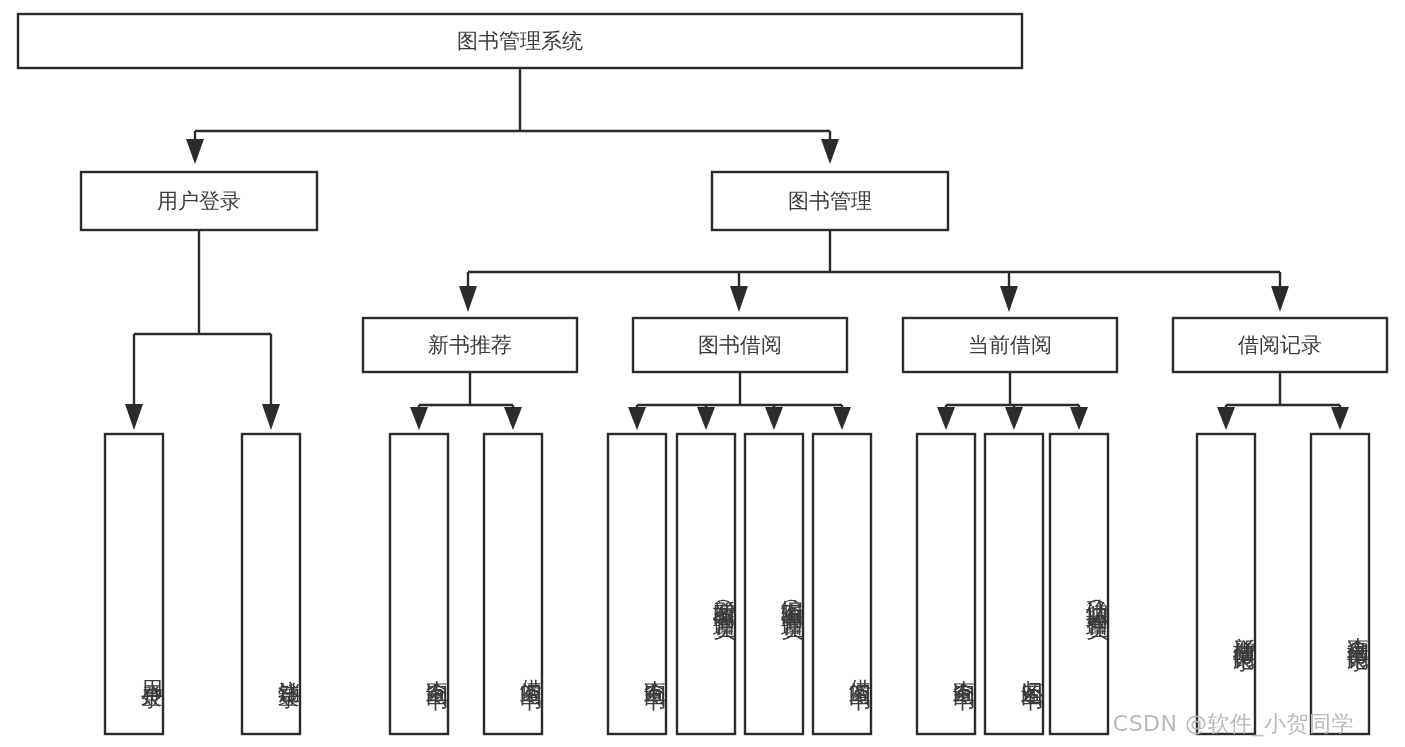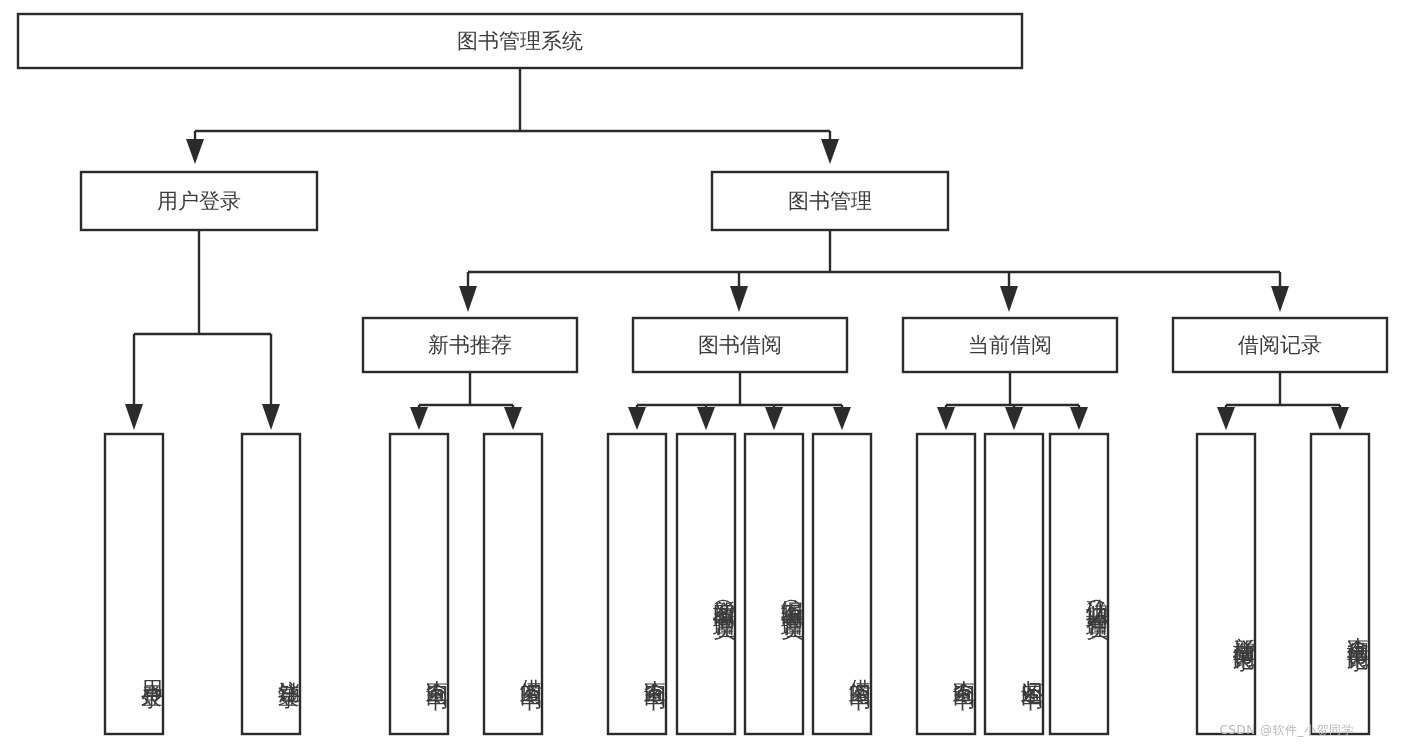--- a/index.html
+++ b/index.html
@@ -61,21 +61,21 @@
     pointer-events: none;
     display: flex;
     align-items: flex-start;
     justify-content: center;
   }
   .watermark {
     position: absolute;
     right: 12px;
     bottom: 8px;
     font-family: "DejaVu Sans", "Liberation Sans", sans-serif;
-    font-size: 12px;
+    font-size: 22px;
     color: #b9b9b9;
     white-space: nowrap;
     letter-spacing: 0.5px;
   }
 </style>
 </head>
 <body>
 
 <div id="diagram-root">
 

